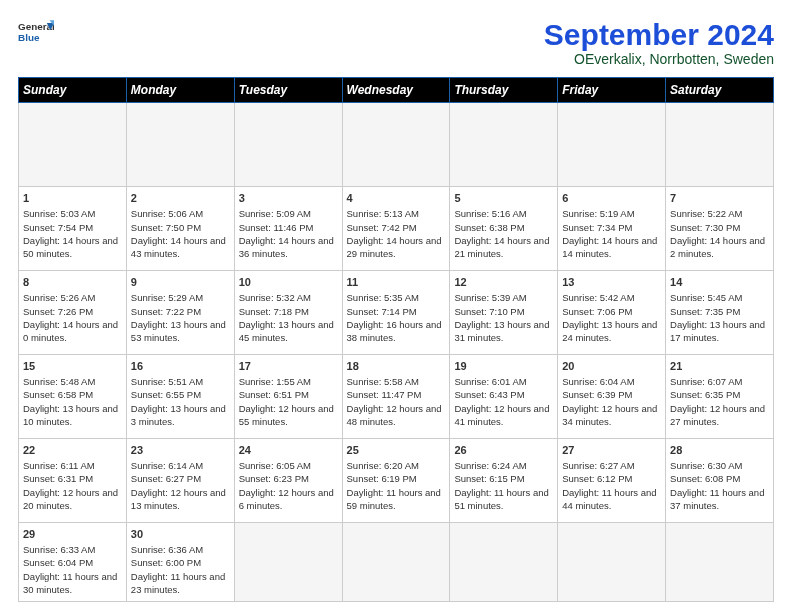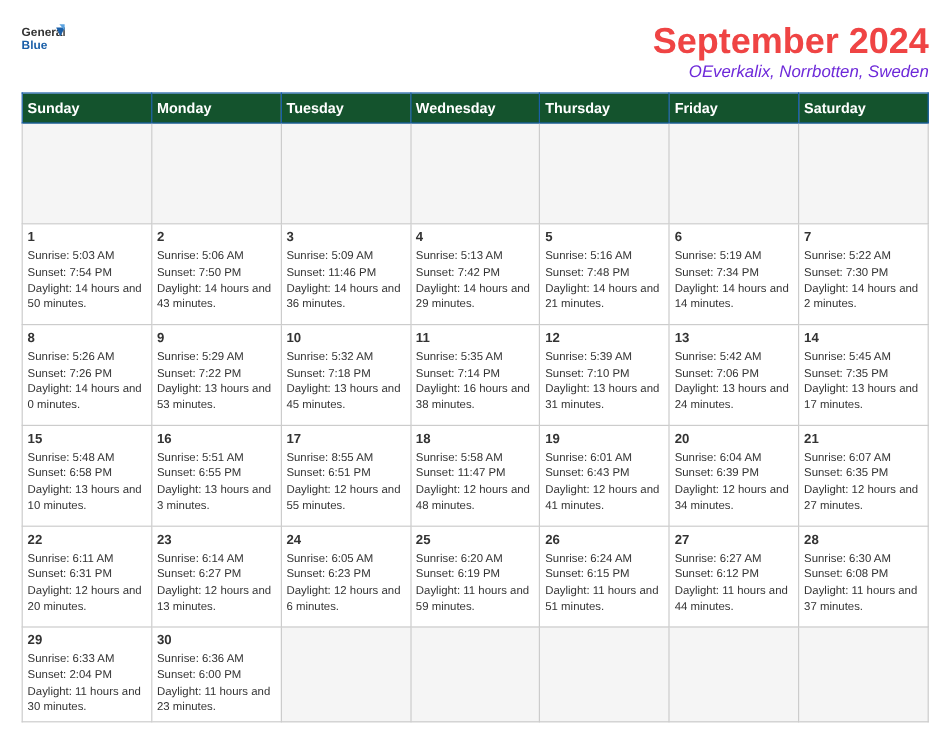--- a/index.html
+++ b/index.html
@@ -31,44 +31,44 @@
     .logo-icon {
       width: 36px;
       height: 28px;
     }
     .title-block {
       text-align: right;
     }
     .title-block h1 {
       font-size: 30px;
       font-weight: bold;
-      color: #ef4444;
+      color: #1d4ed8;
       line-height: 1.1;
     }
     .title-block h2 {
       font-size: 14px;
       font-weight: normal;
-      color: #6d28d9;
-      font-style: italic;
+      color: #14532d;
     }
     .calendar {
       flex: 1;
       border: 1px solid #ccc;
       border-collapse: collapse;
       width: 100%;
       table-layout: fixed;
     }
     .calendar th {
-      background: #14532d;
+      background: #000000;
       color: #fff;
       font-size: 12px;
       font-weight: bold;
       padding: 5px 4px;
       text-align: left;
       border: 1px solid #1a5fa8;
+      font-style: italic;
     }
     .calendar td {
       vertical-align: top;
       font-size: 9.5px;
       color: #333;
       padding: 4px 4px 3px 4px;
       border: 1px solid #ccc;
       background: #fff;
       line-height: 1.4;
     }
@@ -127,53 +127,53 @@
           <td class="empty"></td>
           <td class="empty"></td>
           <td class="empty"></td>
           <td class="empty"></td>
         </tr>
         <tr class="week-row">
           <td><span class="day-num">1</span><span>Sunrise: 5:03 AM</span><br><span>Sunset: 7:54 PM</span><br><span>Daylight: 14 hours and 50 minutes.</span></td>
           <td><span class="day-num">2</span><span>Sunrise: 5:06 AM</span><br><span>Sunset: 7:50 PM</span><br><span>Daylight: 14 hours and 43 minutes.</span></td>
           <td><span class="day-num">3</span><span>Sunrise: 5:09 AM</span><br><span>Sunset: 11:46 PM</span><br><span>Daylight: 14 hours and 36 minutes.</span></td>
           <td><span class="day-num">4</span><span>Sunrise: 5:13 AM</span><br><span>Sunset: 7:42 PM</span><br><span>Daylight: 14 hours and 29 minutes.</span></td>
-          <td><span class="day-num">5</span><span>Sunrise: 5:16 AM</span><br><span>Sunset: 7:48 PM</span><br><span>Daylight: 14 hours and 21 minutes.</span></td>
+          <td><span class="day-num">5</span><span>Sunrise: 5:16 AM</span><br><span>Sunset: 6:38 PM</span><br><span>Daylight: 14 hours and 21 minutes.</span></td>
           <td><span class="day-num">6</span><span>Sunrise: 5:19 AM</span><br><span>Sunset: 7:34 PM</span><br><span>Daylight: 14 hours and 14 minutes.</span></td>
           <td><span class="day-num">7</span><span>Sunrise: 5:22 AM</span><br><span>Sunset: 7:30 PM</span><br><span>Daylight: 14 hours and 2 minutes.</span></td>
         </tr>
         <tr class="week-row">
           <td><span class="day-num">8</span><span>Sunrise: 5:26 AM</span><br><span>Sunset: 7:26 PM</span><br><span>Daylight: 14 hours and 0 minutes.</span></td>
           <td><span class="day-num">9</span><span>Sunrise: 5:29 AM</span><br><span>Sunset: 7:22 PM</span><br><span>Daylight: 13 hours and 53 minutes.</span></td>
           <td><span class="day-num">10</span><span>Sunrise: 5:32 AM</span><br><span>Sunset: 7:18 PM</span><br><span>Daylight: 13 hours and 45 minutes.</span></td>
           <td><span class="day-num">11</span><span>Sunrise: 5:35 AM</span><br><span>Sunset: 7:14 PM</span><br><span>Daylight: 16 hours and 38 minutes.</span></td>
           <td><span class="day-num">12</span><span>Sunrise: 5:39 AM</span><br><span>Sunset: 7:10 PM</span><br><span>Daylight: 13 hours and 31 minutes.</span></td>
           <td><span class="day-num">13</span><span>Sunrise: 5:42 AM</span><br><span>Sunset: 7:06 PM</span><br><span>Daylight: 13 hours and 24 minutes.</span></td>
           <td><span class="day-num">14</span><span>Sunrise: 5:45 AM</span><br><span>Sunset: 7:35 PM</span><br><span>Daylight: 13 hours and 17 minutes.</span></td>
         </tr>
         <tr class="week-row">
           <td><span class="day-num">15</span><span>Sunrise: 5:48 AM</span><br><span>Sunset: 6:58 PM</span><br><span>Daylight: 13 hours and 10 minutes.</span></td>
           <td><span class="day-num">16</span><span>Sunrise: 5:51 AM</span><br><span>Sunset: 6:55 PM</span><br><span>Daylight: 13 hours and 3 minutes.</span></td>
-          <td><span class="day-num">17</span><span>Sunrise: 8:55 AM</span><br><span>Sunset: 6:51 PM</span><br><span>Daylight: 12 hours and 55 minutes.</span></td>
+          <td><span class="day-num">17</span><span>Sunrise: 1:55 AM</span><br><span>Sunset: 6:51 PM</span><br><span>Daylight: 12 hours and 55 minutes.</span></td>
           <td><span class="day-num">18</span><span>Sunrise: 5:58 AM</span><br><span>Sunset: 11:47 PM</span><br><span>Daylight: 12 hours and 48 minutes.</span></td>
           <td><span class="day-num">19</span><span>Sunrise: 6:01 AM</span><br><span>Sunset: 6:43 PM</span><br><span>Daylight: 12 hours and 41 minutes.</span></td>
           <td><span class="day-num">20</span><span>Sunrise: 6:04 AM</span><br><span>Sunset: 6:39 PM</span><br><span>Daylight: 12 hours and 34 minutes.</span></td>
           <td><span class="day-num">21</span><span>Sunrise: 6:07 AM</span><br><span>Sunset: 6:35 PM</span><br><span>Daylight: 12 hours and 27 minutes.</span></td>
         </tr>
         <tr class="week-row">
           <td><span class="day-num">22</span><span>Sunrise: 6:11 AM</span><br><span>Sunset: 6:31 PM</span><br><span>Daylight: 12 hours and 20 minutes.</span></td>
           <td><span class="day-num">23</span><span>Sunrise: 6:14 AM</span><br><span>Sunset: 6:27 PM</span><br><span>Daylight: 12 hours and 13 minutes.</span></td>
           <td><span class="day-num">24</span><span>Sunrise: 6:05 AM</span><br><span>Sunset: 6:23 PM</span><br><span>Daylight: 12 hours and 6 minutes.</span></td>
           <td><span class="day-num">25</span><span>Sunrise: 6:20 AM</span><br><span>Sunset: 6:19 PM</span><br><span>Daylight: 11 hours and 59 minutes.</span></td>
           <td><span class="day-num">26</span><span>Sunrise: 6:24 AM</span><br><span>Sunset: 6:15 PM</span><br><span>Daylight: 11 hours and 51 minutes.</span></td>
           <td><span class="day-num">27</span><span>Sunrise: 6:27 AM</span><br><span>Sunset: 6:12 PM</span><br><span>Daylight: 11 hours and 44 minutes.</span></td>
           <td><span class="day-num">28</span><span>Sunrise: 6:30 AM</span><br><span>Sunset: 6:08 PM</span><br><span>Daylight: 11 hours and 37 minutes.</span></td>
         </tr>
         <tr class="last-row">
-          <td><span class="day-num">29</span><span>Sunrise: 6:33 AM</span><br><span>Sunset: 2:04 PM</span><br><span>Daylight: 11 hours and 30 minutes.</span></td>
+          <td><span class="day-num">29</span><span>Sunrise: 6:33 AM</span><br><span>Sunset: 6:04 PM</span><br><span>Daylight: 11 hours and 30 minutes.</span></td>
           <td><span class="day-num">30</span><span>Sunrise: 6:36 AM</span><br><span>Sunset: 6:00 PM</span><br><span>Daylight: 11 hours and 23 minutes.</span></td>
           <td class="empty"></td>
           <td class="empty"></td>
           <td class="empty"></td>
           <td class="empty"></td>
           <td class="empty"></td>
         </tr>
       </tbody>
   </table>
 </div>

